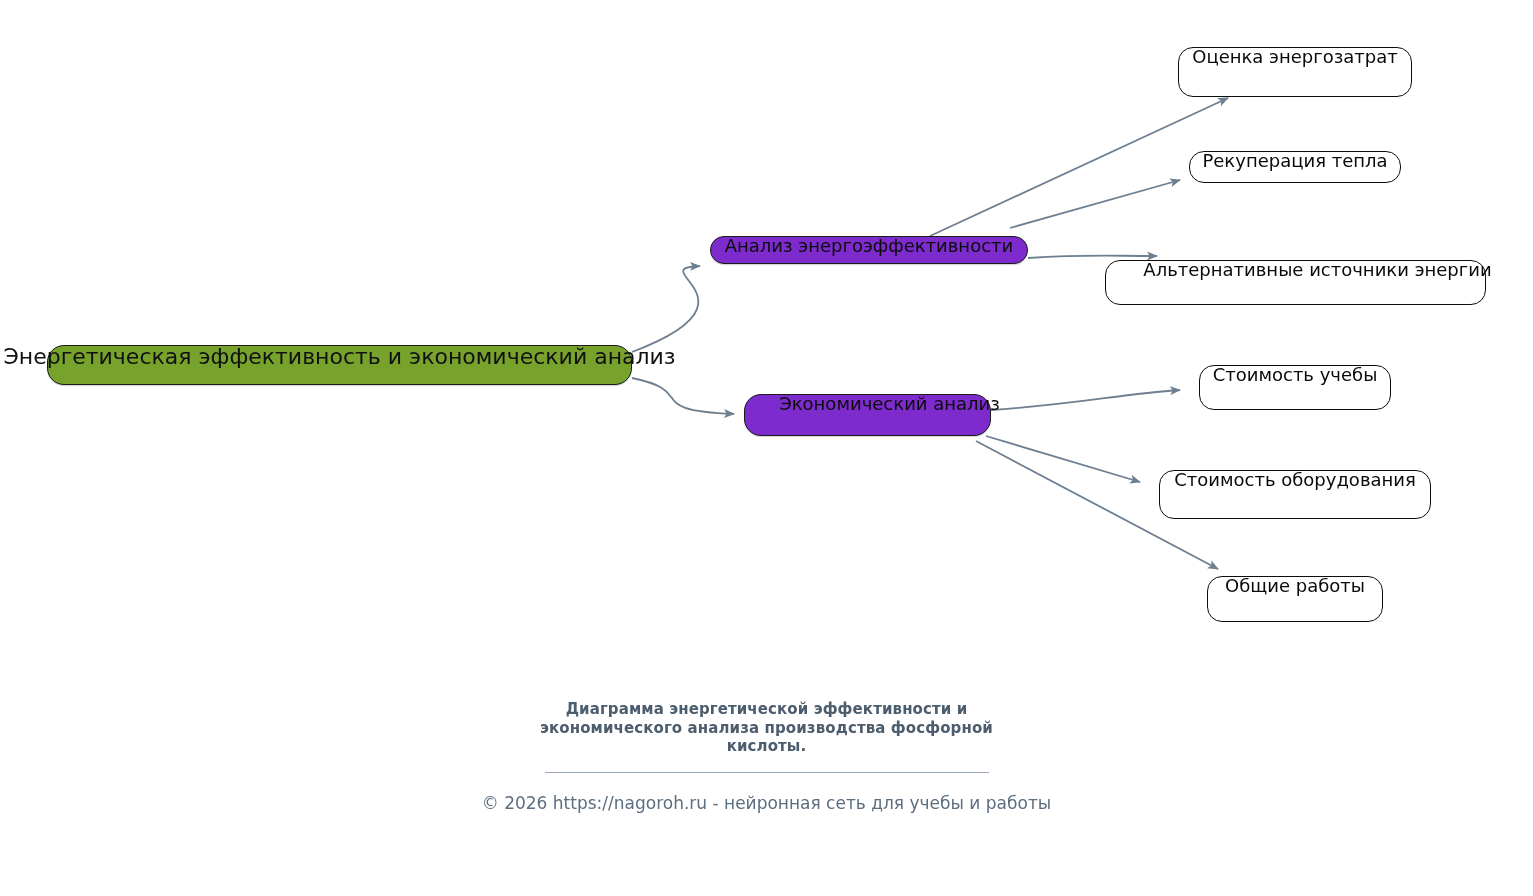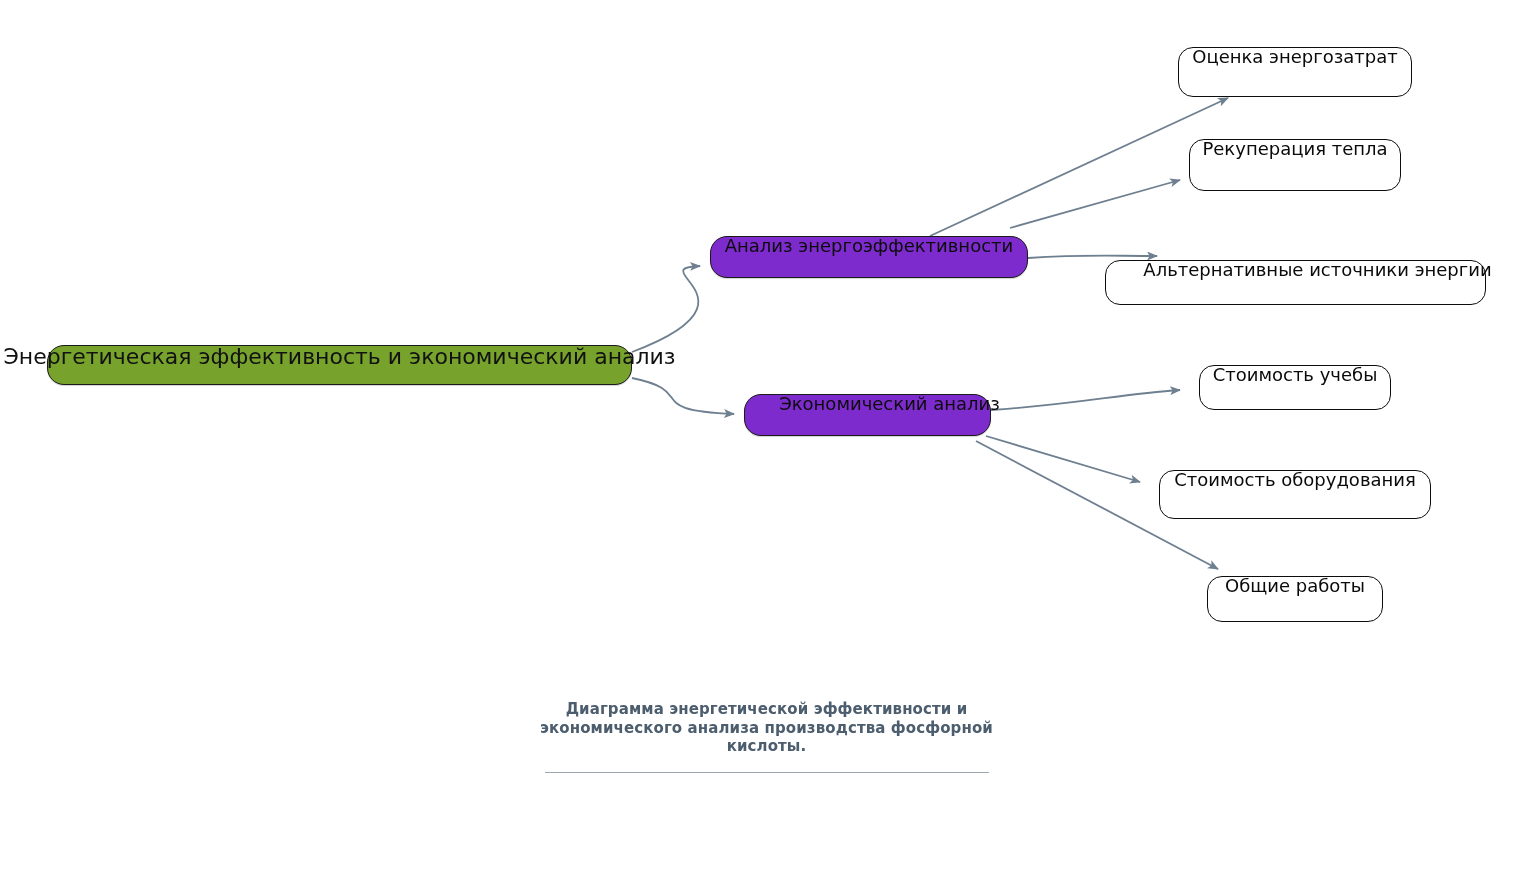--- a/index.html
+++ b/index.html
@@ -138,33 +138,33 @@
 
     <path d="M 986 436 L 1140 482" fill="none" stroke="#6E7F90" stroke-width="1.8" marker-end="url(#arrowhead)"></path>
 
     <path d="M 976 441 L 1218 569" fill="none" stroke="#6E7F90" stroke-width="1.8" marker-end="url(#arrowhead)"></path>
   </svg>
 
   <div class="node node--root" style="left:47px; top:345px; width:585px; height:40px;">
     <span class="node-label">Энергетическая эффективность и экономический анализ</span>
   </div>
 
-  <div class="node node--branch" style="left:710px; top:236px; width:318px; height:42px;">
+  <div class="node node--branch" style="left:710px; top:236px; width:318px; height:28px;">
     <span class="node-label">Анализ энергоэффективности</span>
   </div>
 
   <div class="node node--branch" style="left:744px; top:394px; width:247px; height:42px;padding-left:44px;">
     <span class="node-label">Экономический анализ</span>
   </div>
 
   <div class="node node--leaf" style="left:1178px; top:47px; width:234px; height:50px;">
     <span class="node-label">Оценка энергозатрат</span>
   </div>
 
-  <div class="node node--leaf" style="left:1189px; top:139px; width:212px; height:52px;">
+  <div class="node node--leaf" style="left:1189px; top:151px; width:212px; height:32px;">
     <span class="node-label">Рекуперация тепла</span>
   </div>
 
   <div class="node node--leaf" style="left:1105px; top:260px; width:381px; height:45px;padding-left:44px;">
     <span class="node-label">Альтернативные источники энергии</span>
   </div>
 
   <div class="node node--leaf" style="left:1199px; top:365px; width:192px; height:45px;">
     <span class="node-label">Стоимость учебы</span>
   </div>
@@ -177,15 +177,16 @@
     <span class="node-label">Общие работы</span>
   </div>
 
   <div class="caption-block">
     <div class="caption-title">
       <span>Диаграмма энергетической эффективности и</span><br>
       <span>экономического анализа производства фосфорной</span><br>
       <span>кислоты.</span>
     </div>
     <div class="caption-rule"></div>
+    <div class="caption-copyright">© 2026 https://nagoroh.ru - нейронная сеть для учебы и работы</div>
   </div>
 
 </div>
 
 </body></html>

